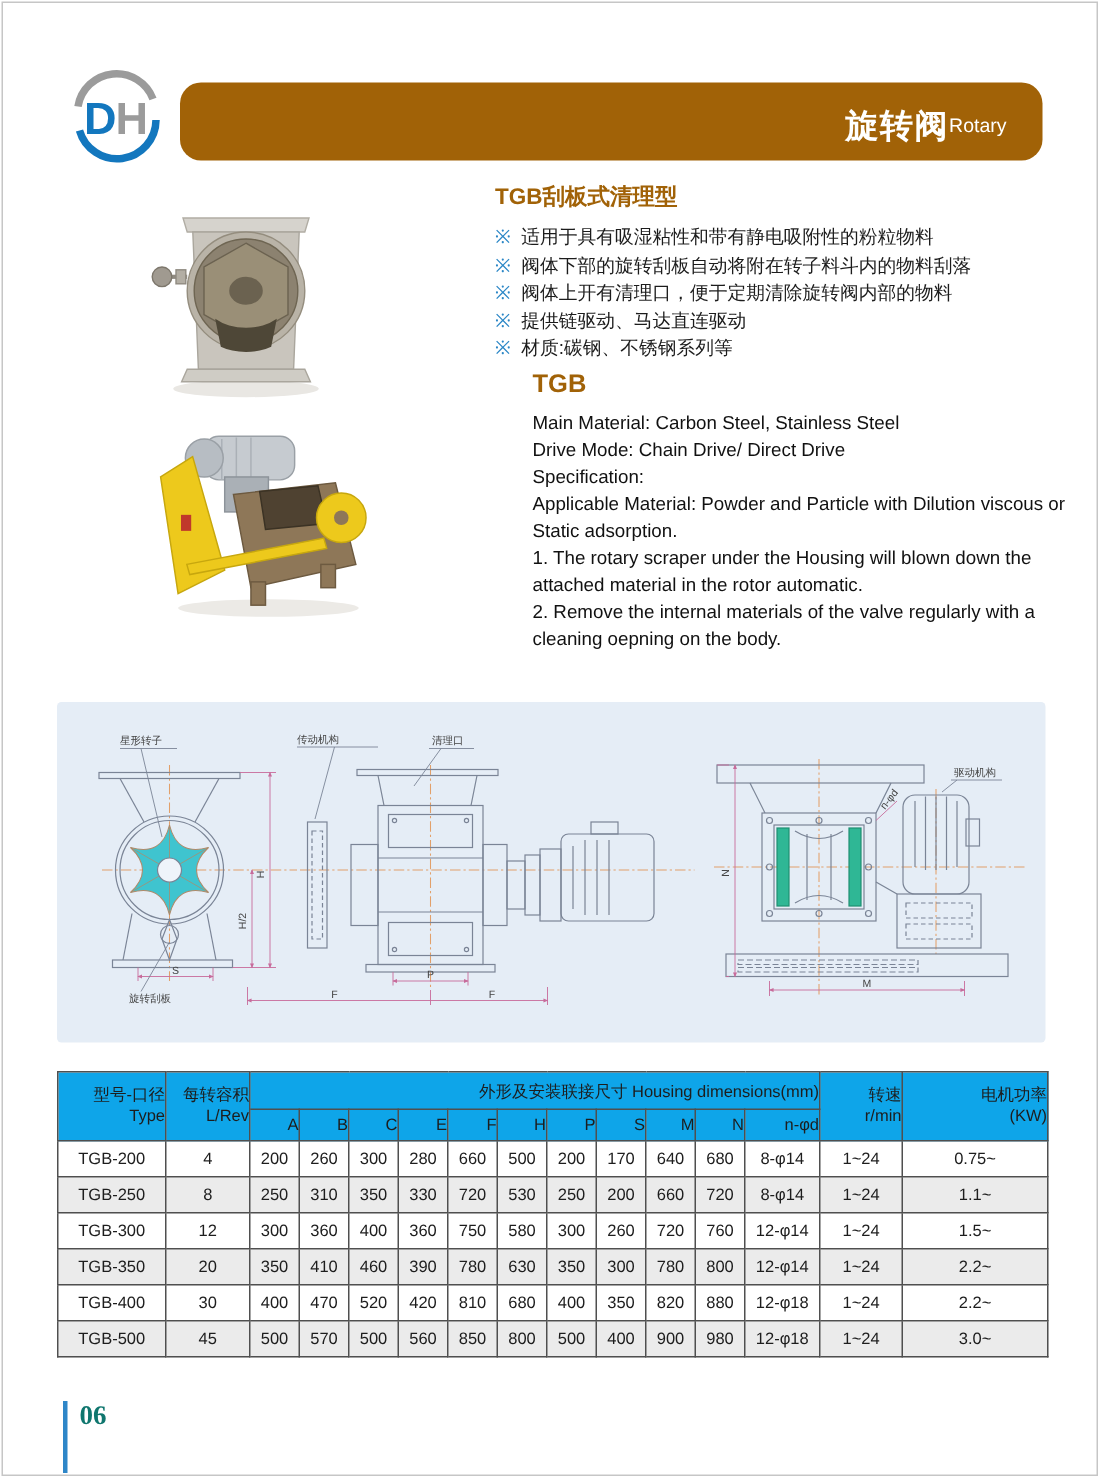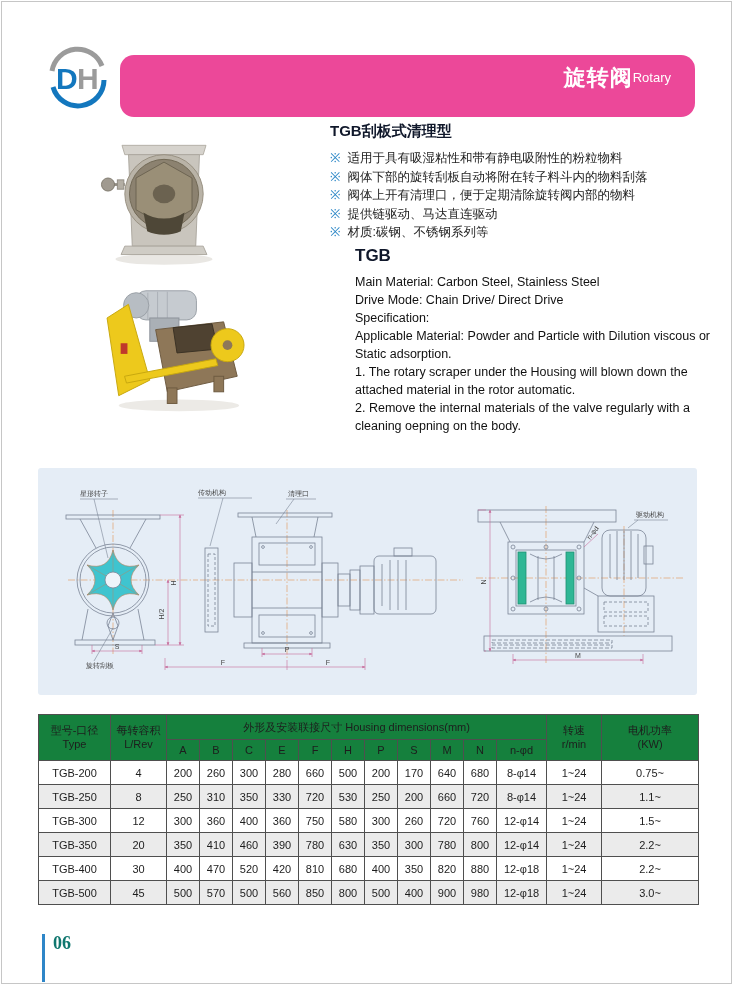--- a/index.html
+++ b/index.html
@@ -1,43 +1,43 @@
 <!DOCTYPE html>
 <html><head>
 <meta charset="utf-8">
 <style>
   html,body{margin:0;padding:0;background:#ffffff;}
   .page{position:relative;width:733px;height:985px;background:#fff;overflow:hidden;
         font-family:"Liberation Sans",sans-serif;outline:1px solid #c6c6c6;outline-offset:-2px;}
   
   .logo{position:absolute;left:44px;top:44px;width:66px;height:66px;}
-  .banner{position:absolute;left:120px;top:55px;width:575px;height:62px;background:#ec4899;
-          border-radius:14px;display:flex;align-items:flex-start;justify-content:flex-end;
+  .banner{position:absolute;left:120px;top:55px;width:575px;height:52px;background:#a16207;
+          border-radius:14px;display:flex;align-items:flex-end;justify-content:flex-end;
           padding:0 24px 0 0;box-sizing:border-box;color:#fff;line-height:46px;}
   .banner .zh{font-size:22px;font-weight:bold;letter-spacing:1px;}
   .banner .en{font-size:13px;margin-left:0;}
   
   .photo1{position:absolute;left:98px;top:136px;width:132px;height:140px;}
   .photo2{position:absolute;left:98px;top:283px;width:158px;height:136px;}
   
   .features{position:absolute;left:330px;top:122px;width:380px;}
-  .sec-title{color:#0f172a;font-weight:bold;font-size:15px;margin:0 0 8px 0;}
+  .sec-title{color:#a16207;font-weight:bold;font-size:15px;margin:0 0 8px 0;}
   .bullet{display:flex;font-size:12.5px;line-height:18.5px;color:#1c1c1c;}
   .bullet .marker{color:#2a86c6;margin-right:7px;flex:0 0 auto;}
   .specs{position:absolute;left:322px;top:246px;width:382px;margin-left:33px;}
   .specs .sec-title{font-size:17px;margin-bottom:7px;}
   .spec-line{font-size:12.5px;line-height:18px;color:#111;}
   
   .panel{position:absolute;left:38px;top:468px;width:659px;height:227px;background:#e5edf6;border-radius:3px;}
   .panel svg{display:block;}
   
   .dims-table{position:absolute;left:38px;top:714px;width:660px;border-collapse:collapse;
               table-layout:fixed;font-size:11px;color:#1d1d1d;text-align:center;}
   .dims-table th,.dims-table td{border:1px solid #4f4f4f;padding:0;font-weight:normal;}
-  .dims-table thead th{background:#15803d;}
+  .dims-table thead th{background:#0ea5e9;text-align:right;}
   .dims-table .hr1 th{height:24px;}
   .dims-table .hr2 th{height:20px;}
   .dims-table tbody td{height:23px;background:#fff;}
   .dims-table tbody tr:nth-child(even) td{background:#ebebeb;}
   .h2line{line-height:1.2;font-size:11px;}
   
   .footer-bar{position:absolute;left:42px;top:934px;width:3px;height:48px;background:#2e86c8;}
   .page-num{position:absolute;left:53px;top:933px;font-family:"Liberation Serif","DejaVu Serif",serif;
             font-weight:bold;font-size:18px;color:#0f766e;}
   text{font-family:"Liberation Sans",sans-serif;}

